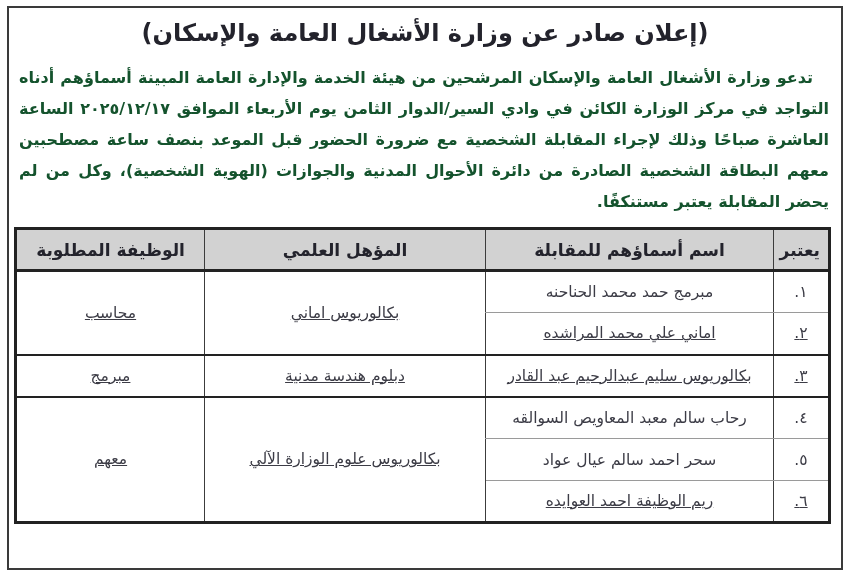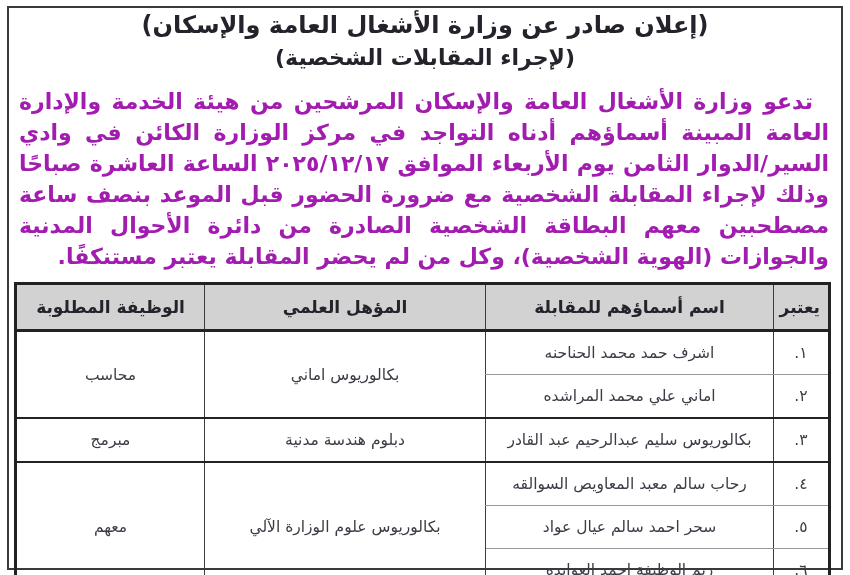--- a/index.html
+++ b/index.html
@@ -28,54 +28,55 @@
     position: absolute;
     top: 8px;
     left: 9px;
     right: 9px;
     bottom: 7px;
     direction: rtl;
     color: #26262e;
   }
   .title-block {
     text-align: center;
+    margin-top: 8px;
   }
   .title-line1 {
     font-size: 24px;
     font-weight: bold;
     line-height: 34px;
     color: #23232c;
   }
   .title-line2 {
     font-size: 22px;
     font-weight: bold;
     line-height: 32px;
     color: #23232c;
   }
   .announcement-paragraph {
     margin: 12px 12px 0 10px;
-    font-size: 22px;
+    font-size: 16px;
     font-weight: bold;
     line-height: 31px;
     text-align: justify;
     text-indent: 16px;
-    color: #a21caf;
+    color: #14532d;
   }
   table.candidates {
     direction: rtl;
     border-collapse: collapse;
     table-layout: fixed;
     width: 814px;
     margin: 10px 10px 0 10px;
     border: 3px solid #222222;
   }
   table.candidates th,
   table.candidates td {
     border: 1px solid #3c3c3c;
-    padding: 12px 8px;
+    padding: 2px 8px;
     text-align: center;
     vertical-align: middle;
     overflow: hidden;
     box-sizing: border-box;
   }
   table.candidates thead th {
     background: #d2d2d2;
     height: 42px;
     font-size: 17px;
     font-weight: bold;
@@ -87,36 +88,36 @@
     font-size: 15.5px;
     font-weight: normal;
     color: #3c3c46;
   }
   table.candidates tbody td.col-num,
   table.candidates tbody td.col-name {
     border-bottom: 1px solid #9a9a9a;
   }
   table.candidates tbody td.group-end {
     border-bottom: 2.5px solid #222222;
+    text-decoration: underline;
   }
   col.c-num  { width: 56px; }
   col.c-name { width: 288px; }
   col.c-qual { width: 281px; }
   col.c-pos  { width: 189px; }
 </style>
 </head>
 <body>
 
 <div class="page">
   <div class="page-frame"></div>
   <div class="content">
 
     <div class="title-block">
       <div class="title-line1">(إعلان صادر عن وزارة الأشغال العامة والإسكان)</div>
-      <div class="title-line2">(لإجراء المقابلات الشخصية)</div>
     </div>
 
     <p class="announcement-paragraph">تدعو وزارة الأشغال العامة والإسكان المرشحين من هيئة الخدمة والإدارة العامة المبينة أسماؤهم أدناه التواجد في مركز الوزارة الكائن في وادي السير/الدوار الثامن يوم الأربعاء الموافق ٢٠٢٥/١٢/١٧ الساعة العاشرة صباحًا وذلك لإجراء المقابلة الشخصية مع ضرورة الحضور قبل الموعد بنصف ساعة مصطحبين معهم البطاقة الشخصية الصادرة من دائرة الأحوال المدنية والجوازات (الهوية الشخصية)، وكل من لم يحضر المقابلة يعتبر مستنكفًا.</p>
 
     <table class="candidates">
       <colgroup>
         <col class="c-num">
         <col class="c-name">
         <col class="c-qual">
         <col class="c-pos">
@@ -125,21 +126,21 @@
         <tr>
           <th>يعتبر</th>
           <th>اسم أسماؤهم للمقابلة</th>
           <th>المؤهل العلمي</th>
           <th>الوظيفة المطلوبة</th>
         </tr>
       </thead>
       <tbody>
           <tr>
             <td class="col-num">١.</td>
-            <td class="col-name">اشرف حمد محمد الحناحنه</td>
+            <td class="col-name">مبرمج حمد محمد الحناحنه</td>
             <td class="col-qual group-end" rowspan="2">بكالوريوس اماني</td>
             <td class="col-pos group-end" rowspan="2">محاسب</td>
           </tr>
           <tr>
             <td class="col-num group-end">٢.</td>
             <td class="col-name group-end">اماني علي محمد المراشده</td>
           </tr>
           <tr>
             <td class="col-num group-end">٣.</td>
             <td class="col-name group-end">بكالوريوس سليم عبدالرحيم عبد القادر</td>

